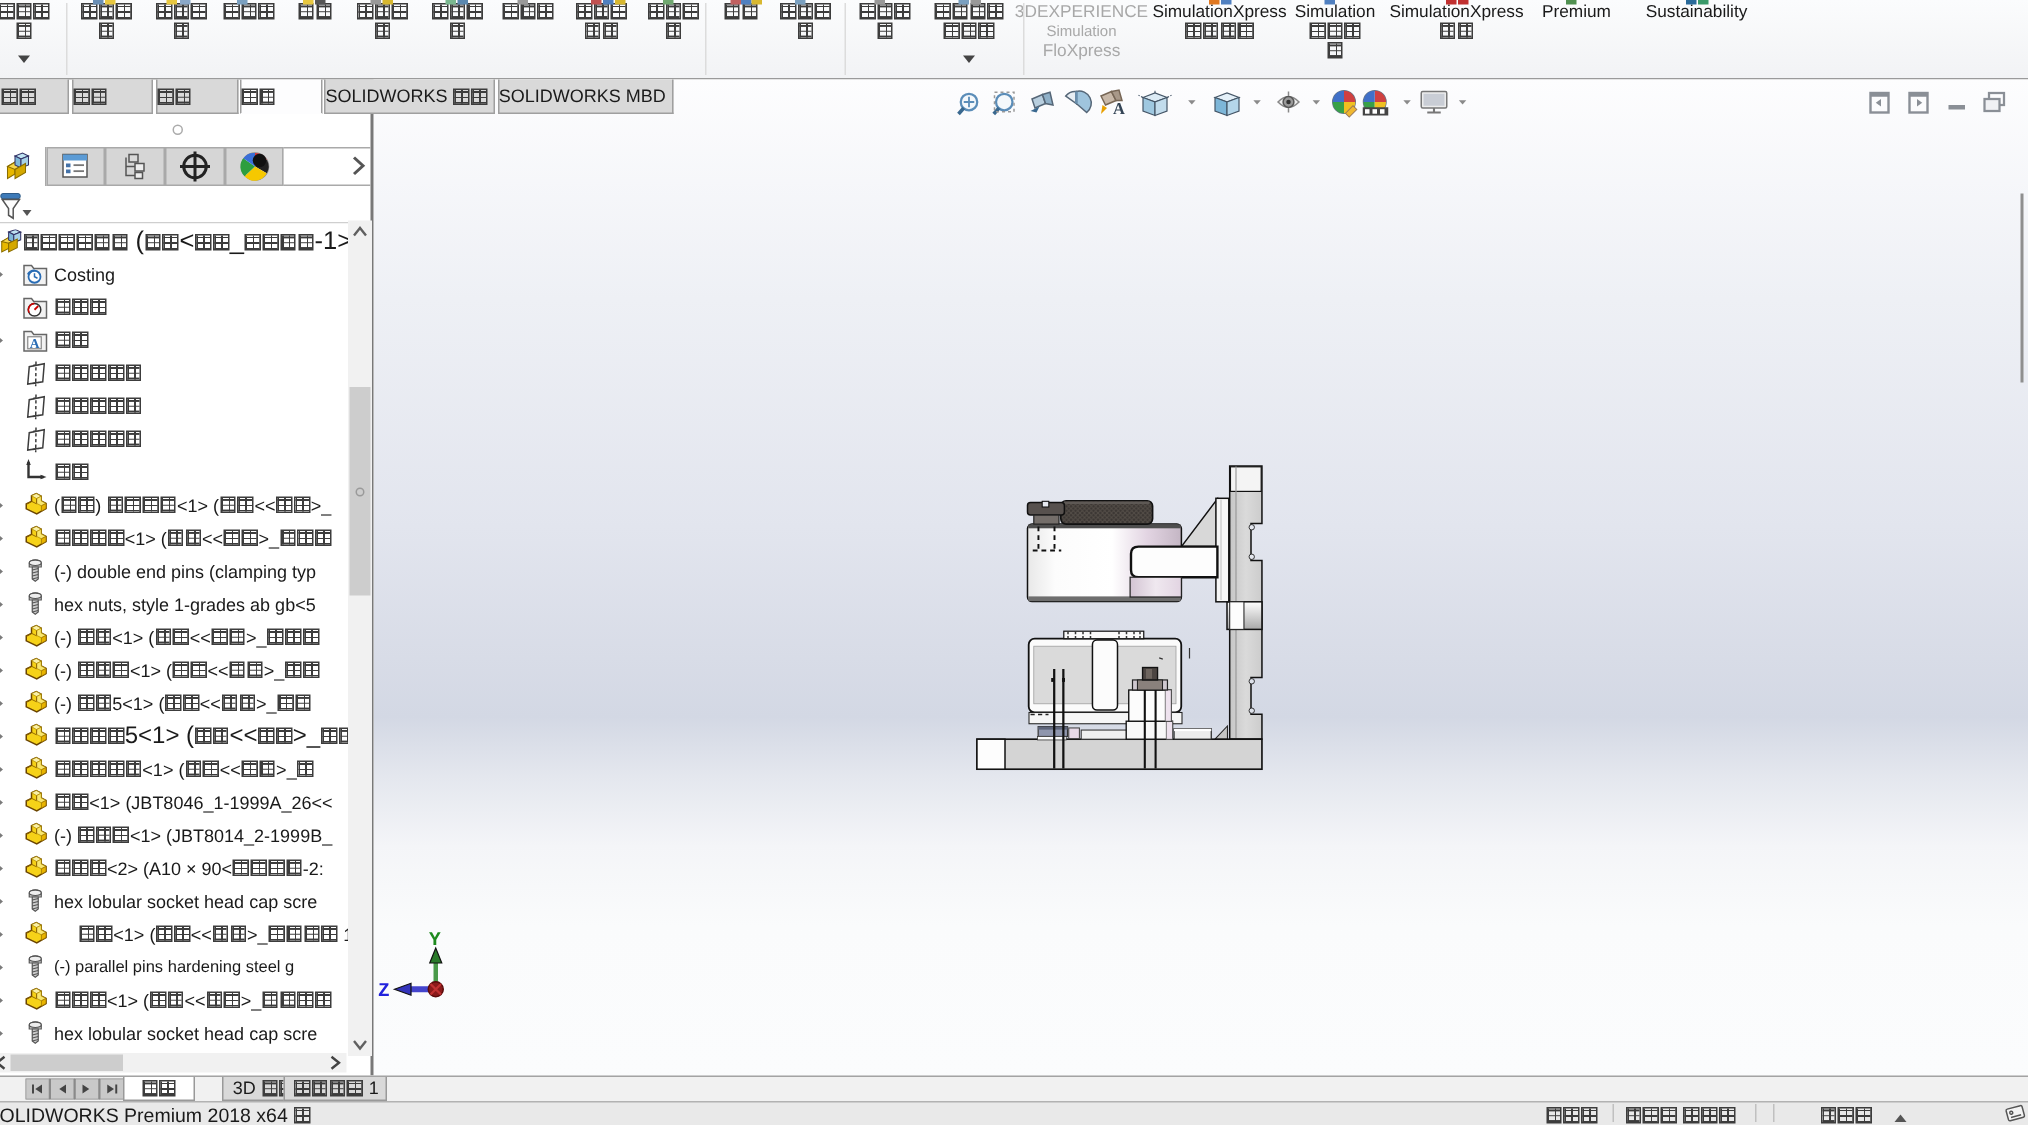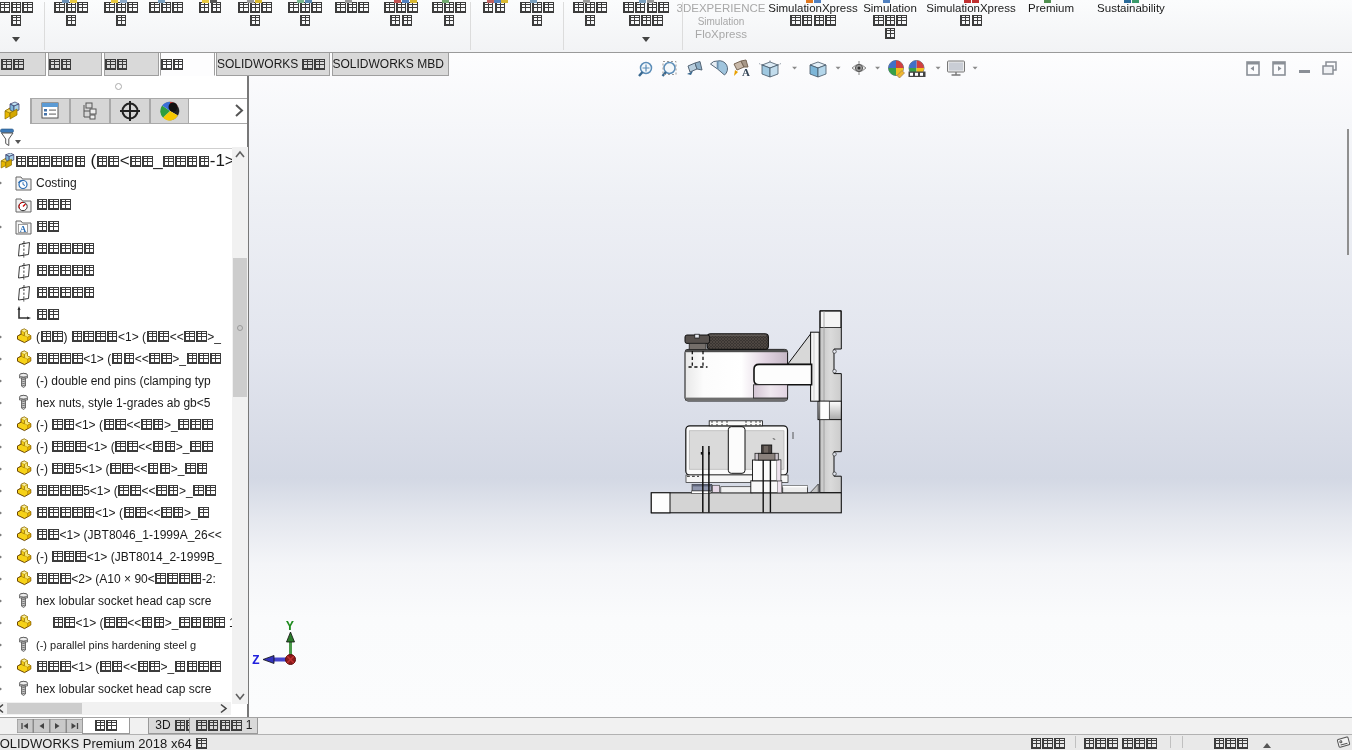--- a/index.html
+++ b/index.html
@@ -354,21 +354,21 @@
 <div class="trow" style="top:480px">
 <div class="arr"></div>
 </div>
 <svg class="abs" style="left:15px;top:482px" width="18" height="18" viewBox="0 0 18 18">
     <path d="M2.5 8 L6 6.2 L6 2.5 L9.2 1 L12.5 2.8 L12.5 6 L15.7 7.6 L15.7 11 L9.5 14.6 L2.5 11.2 Z" fill="#f6d218" stroke="#6b4500" stroke-width="1"></path>
     <path d="M6 2.5 L9.2 1 L12.5 2.8 L9.4 4.4 Z" fill="#faf0a8" stroke="#b08c00" stroke-width=".5"></path>
     <path d="M9.4 4.4 L12.5 2.8 L12.5 6 L15.7 7.6 L12.6 9.2 L9.4 7.6 Z" fill="#f8e670" stroke="#b08c00" stroke-width=".5"></path>
     <path d="M12.6 9.2 L15.7 7.6 L15.7 11 L12.6 12.8 Z" fill="#e8b400" stroke="#9a7000" stroke-width=".5"></path>
     <path d="M9.4 4.4 L9.4 7.6 M2.5 8 L6 6.2 L9.4 7.9" fill="none" stroke="#8a6000" stroke-width=".6"></path>
   </svg>
-<div class="abs" style="left:36px;top:480px;font-size:12px;line-height:22px;white-space:nowrap;width:196px;overflow:hidden"><i class="z"></i><i class="z"></i><i class="z"></i><i class="z"></i>5&lt;1&gt; (<i class="z"></i><i class="z"></i>&lt;&lt;<i class="z"></i><i class="z"></i>&gt;_<i class="z"></i><i class="z"></i></div>
+<div class="abs" style="left:36px;top:480px;font-size:16px;line-height:22px;white-space:nowrap;width:196px;overflow:hidden"><i class="z"></i><i class="z"></i><i class="z"></i><i class="z"></i>5&lt;1&gt; (<i class="z"></i><i class="z"></i>&lt;&lt;<i class="z"></i><i class="z"></i>&gt;_<i class="z"></i><i class="z"></i></div>
 <div class="trow" style="top:502px">
 <div class="arr"></div>
 </div>
 <svg class="abs" style="left:15px;top:504px" width="18" height="18" viewBox="0 0 18 18">
     <path d="M2.5 8 L6 6.2 L6 2.5 L9.2 1 L12.5 2.8 L12.5 6 L15.7 7.6 L15.7 11 L9.5 14.6 L2.5 11.2 Z" fill="#f6d218" stroke="#6b4500" stroke-width="1"></path>
     <path d="M6 2.5 L9.2 1 L12.5 2.8 L9.4 4.4 Z" fill="#faf0a8" stroke="#b08c00" stroke-width=".5"></path>
     <path d="M9.4 4.4 L12.5 2.8 L12.5 6 L15.7 7.6 L12.6 9.2 L9.4 7.6 Z" fill="#f8e670" stroke="#b08c00" stroke-width=".5"></path>
     <path d="M12.6 9.2 L15.7 7.6 L15.7 11 L12.6 12.8 Z" fill="#e8b400" stroke="#9a7000" stroke-width=".5"></path>
     <path d="M9.4 4.4 L9.4 7.6 M2.5 8 L6 6.2 L9.4 7.9" fill="none" stroke="#8a6000" stroke-width=".6"></path>
   </svg>

